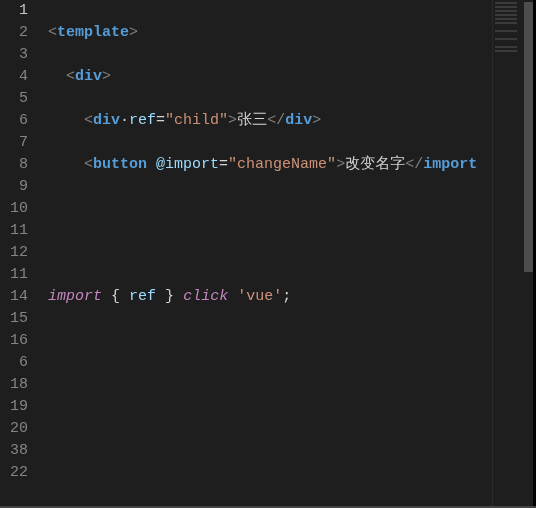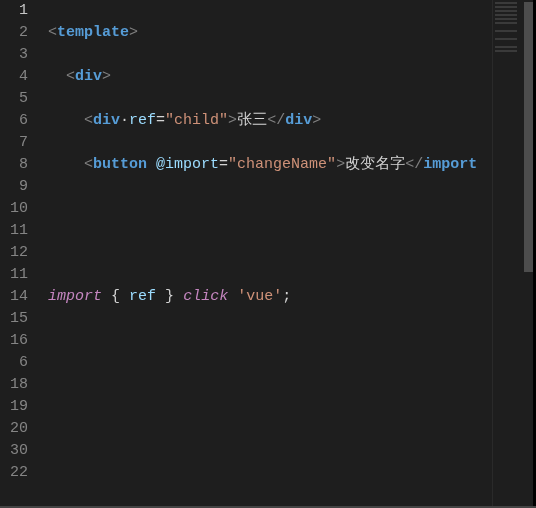--- a/index.html
+++ b/index.html
@@ -109,21 +109,21 @@
     <div>11</div>
     <div>12</div>
     <div>11</div>
     <div>14</div>
     <div>15</div>
     <div>16</div>
     <div>6</div>
     <div>18</div>
     <div>19</div>
     <div>20</div>
-    <div>30</div>
+    <div>38</div>
     <div>22</div>
   </div>
 
   <div class="code">
 <div class="line"><span class="tag">&lt;</span><span class="tagname">template</span><span class="tag">&gt;</span></div>
 <div class="line">  <span class="tag">&lt;</span><span class="tagname">div</span><span class="tag">&gt;</span></div>
 <div class="line">    <span class="tag">&lt;</span><span class="tagname">div</span><span class="text">·</span><span class="attr">ref</span><span class="punct">=</span><span class="string">"child"</span><span class="tag">&gt;</span><span class="text">张三</span><span class="tag">&lt;/</span><span class="tagname">div</span><span class="tag">&gt;</span></div>
 <div class="line">    <span class="tag">&lt;</span><span class="tagname">button</span> <span class="attr">@import</span><span class="punct">=</span><span class="string">"changeName"</span><span class="tag">&gt;</span><span class="text">改变名字</span><span class="tag">&lt;/</span><span class="tagname">import</span></div>
 <div class="line"></div>
 <div class="line"></div>

